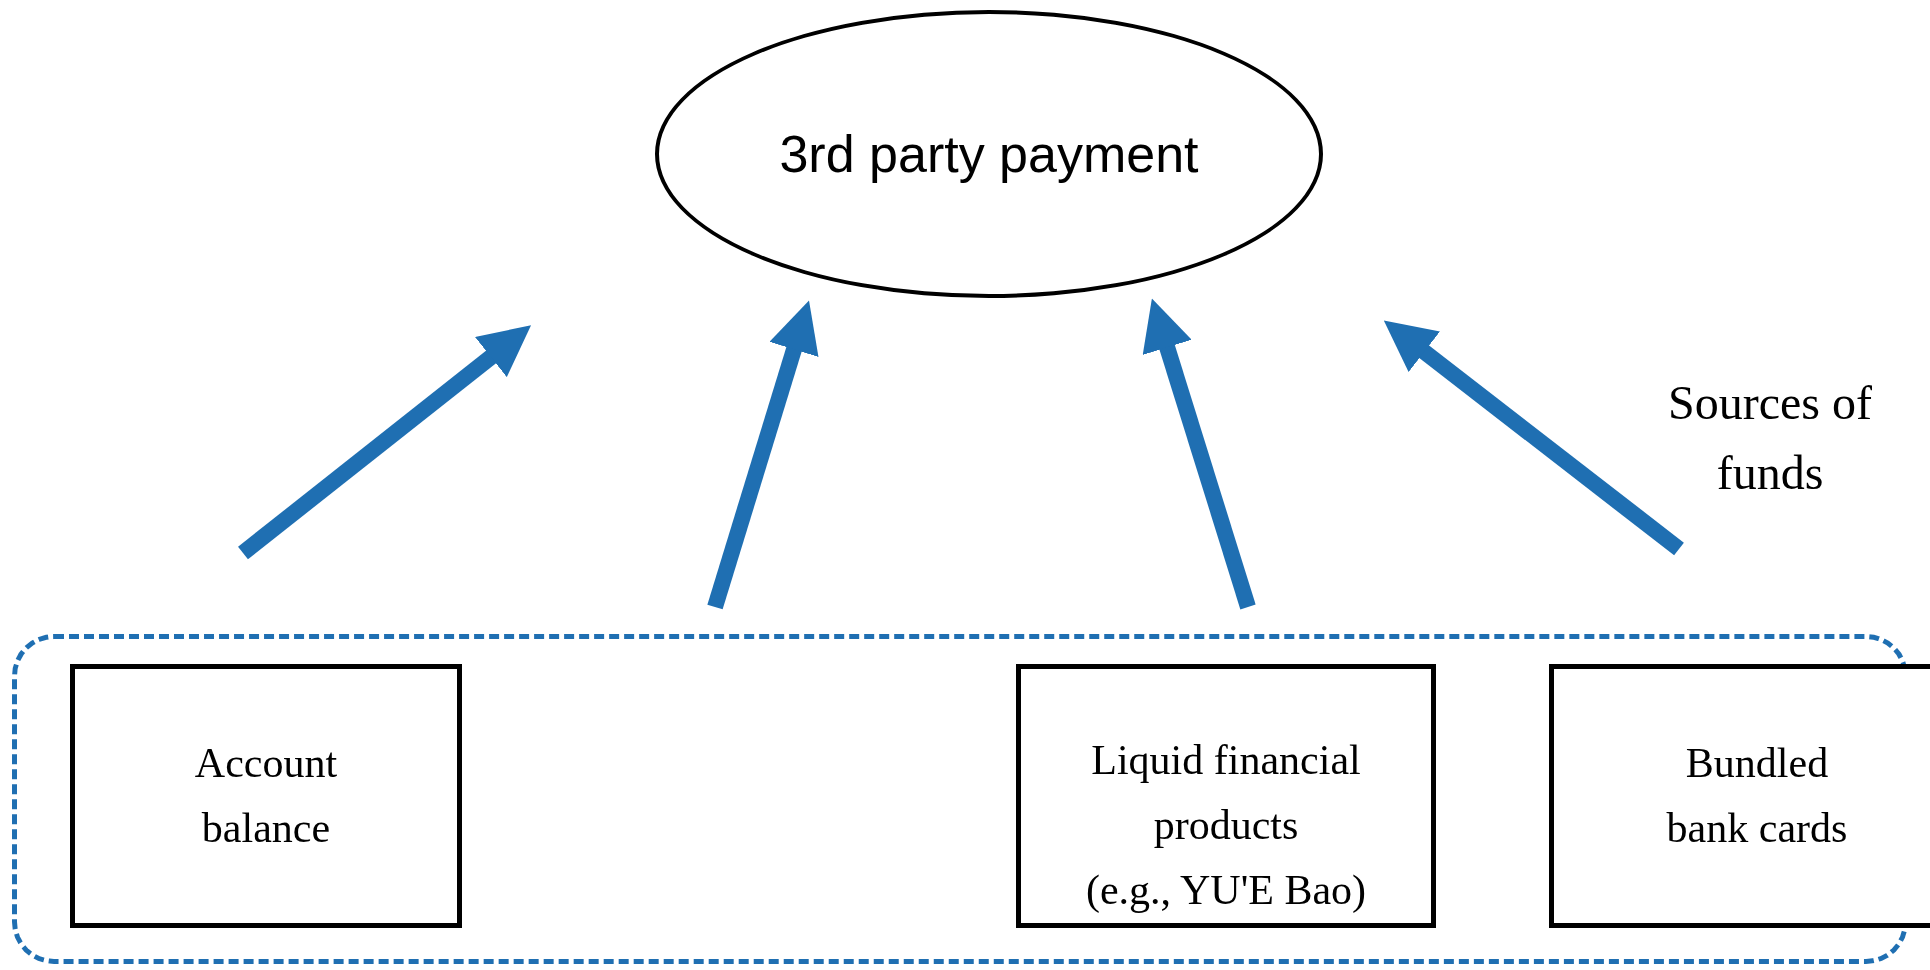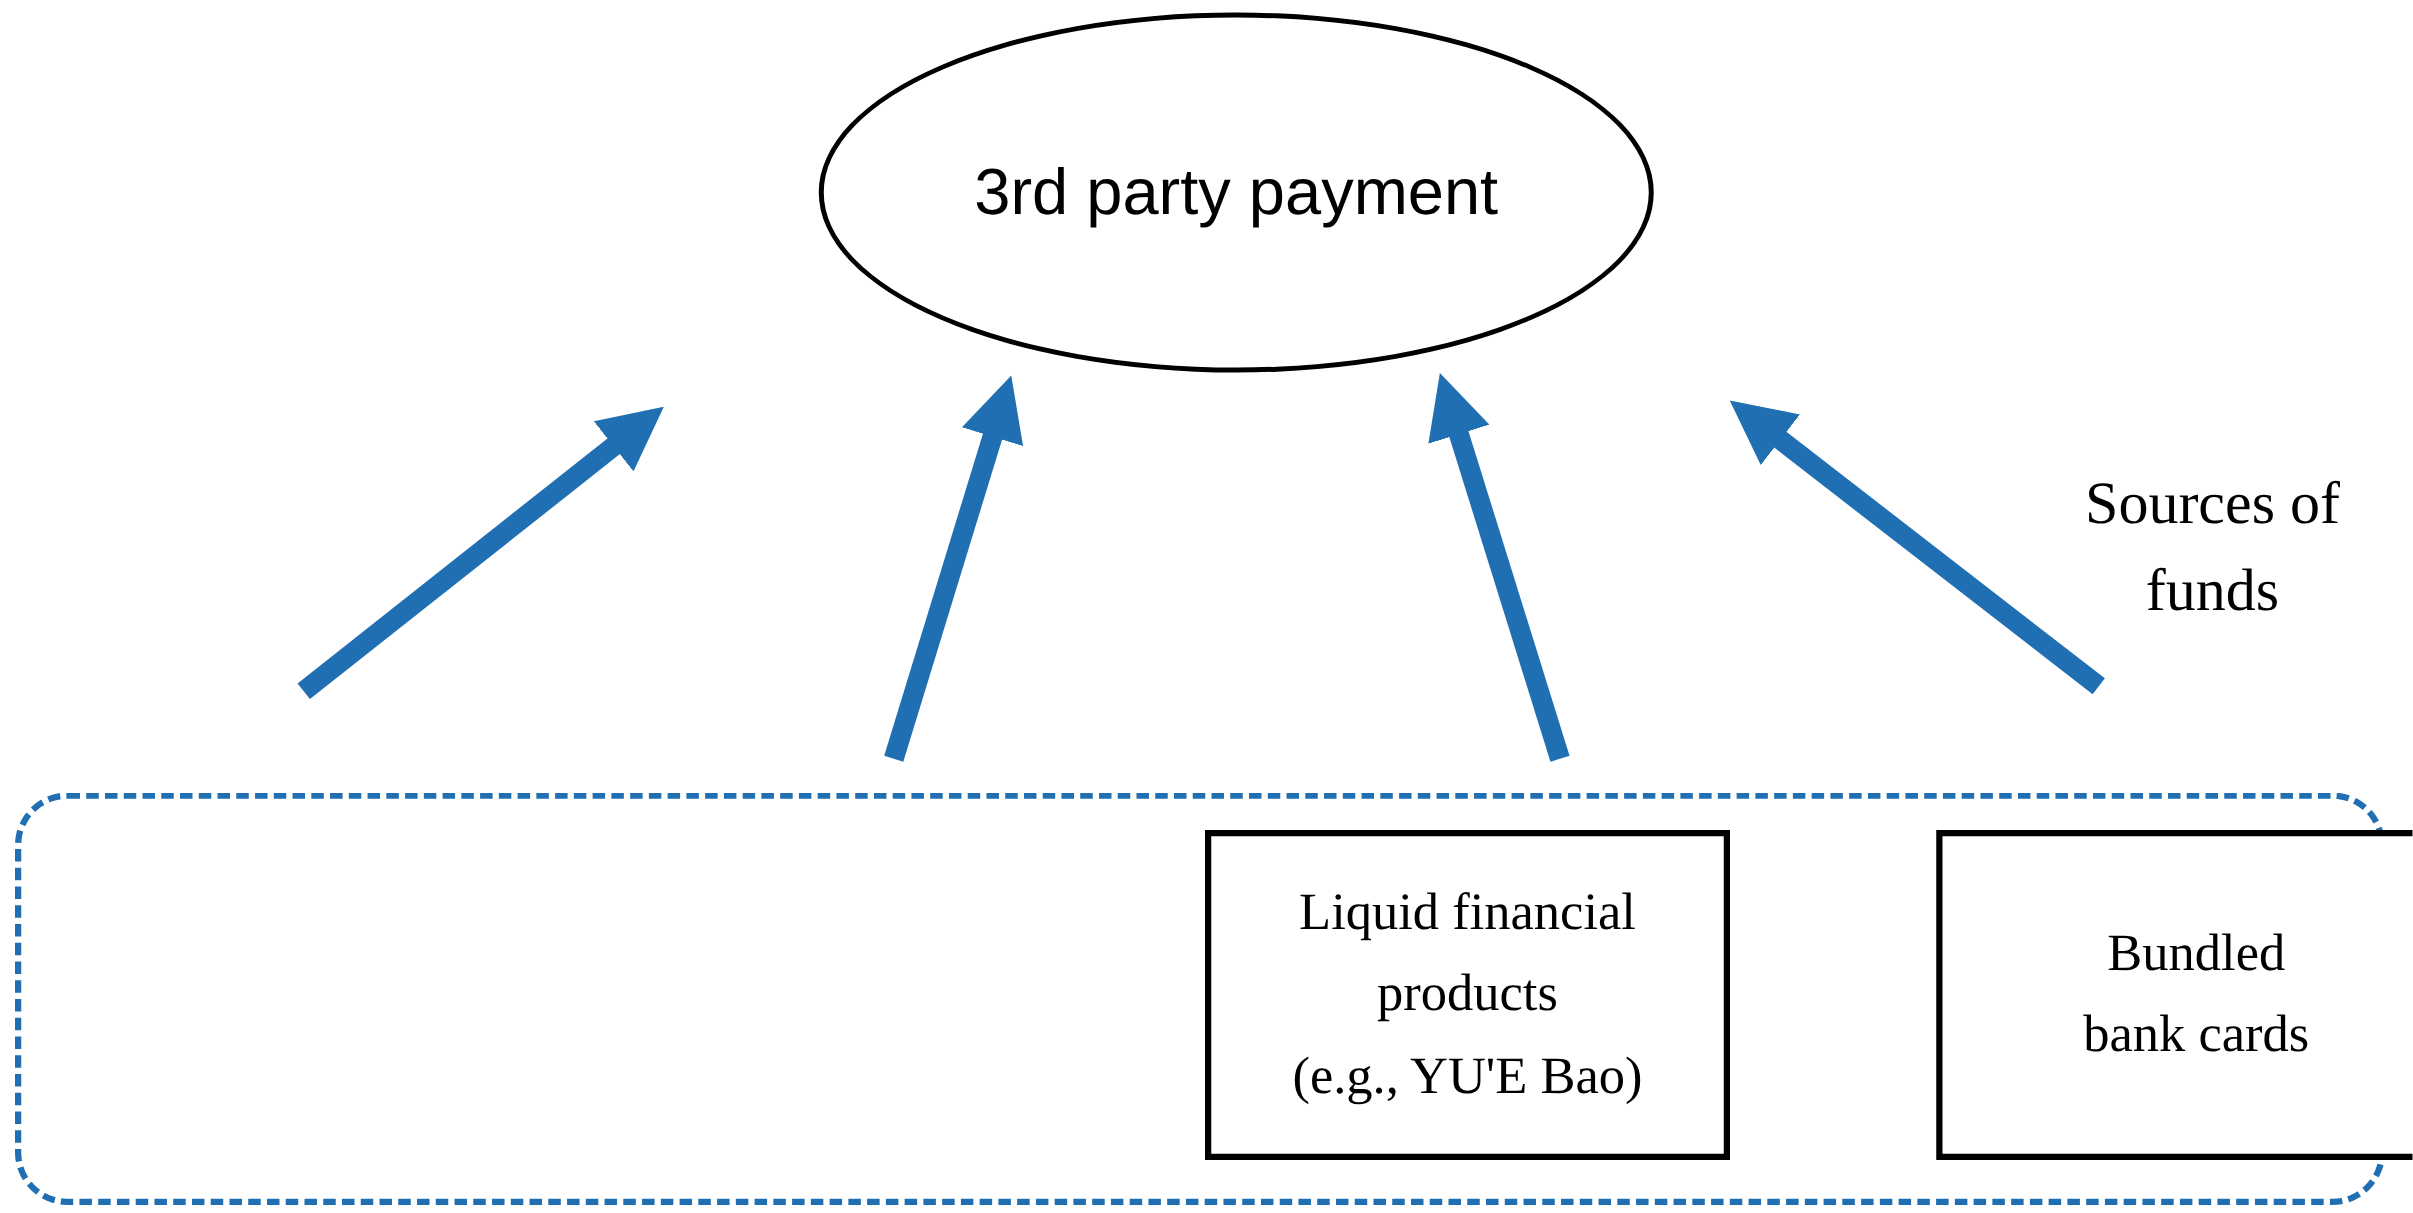--- a/index.html
+++ b/index.html
@@ -68,21 +68,21 @@
     justify-content: center;
     text-align: center;
   }
   .fund-box-label {
     font-size: 42px;
     line-height: 1.55;
     white-space: pre-line;
   }
   .box-0 { left: 70px;   width: 392px; }
   .box-1 { left: 514px;  width: 430px; }
-  .box-2 { left: 964px;  width: 420px; }
+  .box-2 { left: 1016px;  width: 420px; align-items: flex-end; }
   .box-3 { left: 1549px; width: 416px; }
   .arrow-layer {
     position: absolute;
     left: 0;
     top: 0;
     width: 1930px;
     height: 970px;
     pointer-events: none;
   }
   .arrow {
@@ -111,20 +111,24 @@
 
   <div class="ellipse">
     <div class="ellipse-label">3rd party payment</div>
   </div>
 
   <div class="side-label">Sources of
 funds</div>
 
   <div class="funds-container"></div>
 
+  <div class="fund-box box-0">
+    <div class="fund-box-label">Account
+balance</div>
+  </div>
   <div class="fund-box box-2">
     <div class="fund-box-label">Liquid financial
 products
 (e.g., YU'E Bao)</div>
   </div>
   <div class="fund-box box-3">
     <div class="fund-box-label">Bundled
 bank cards</div>
   </div>
 

